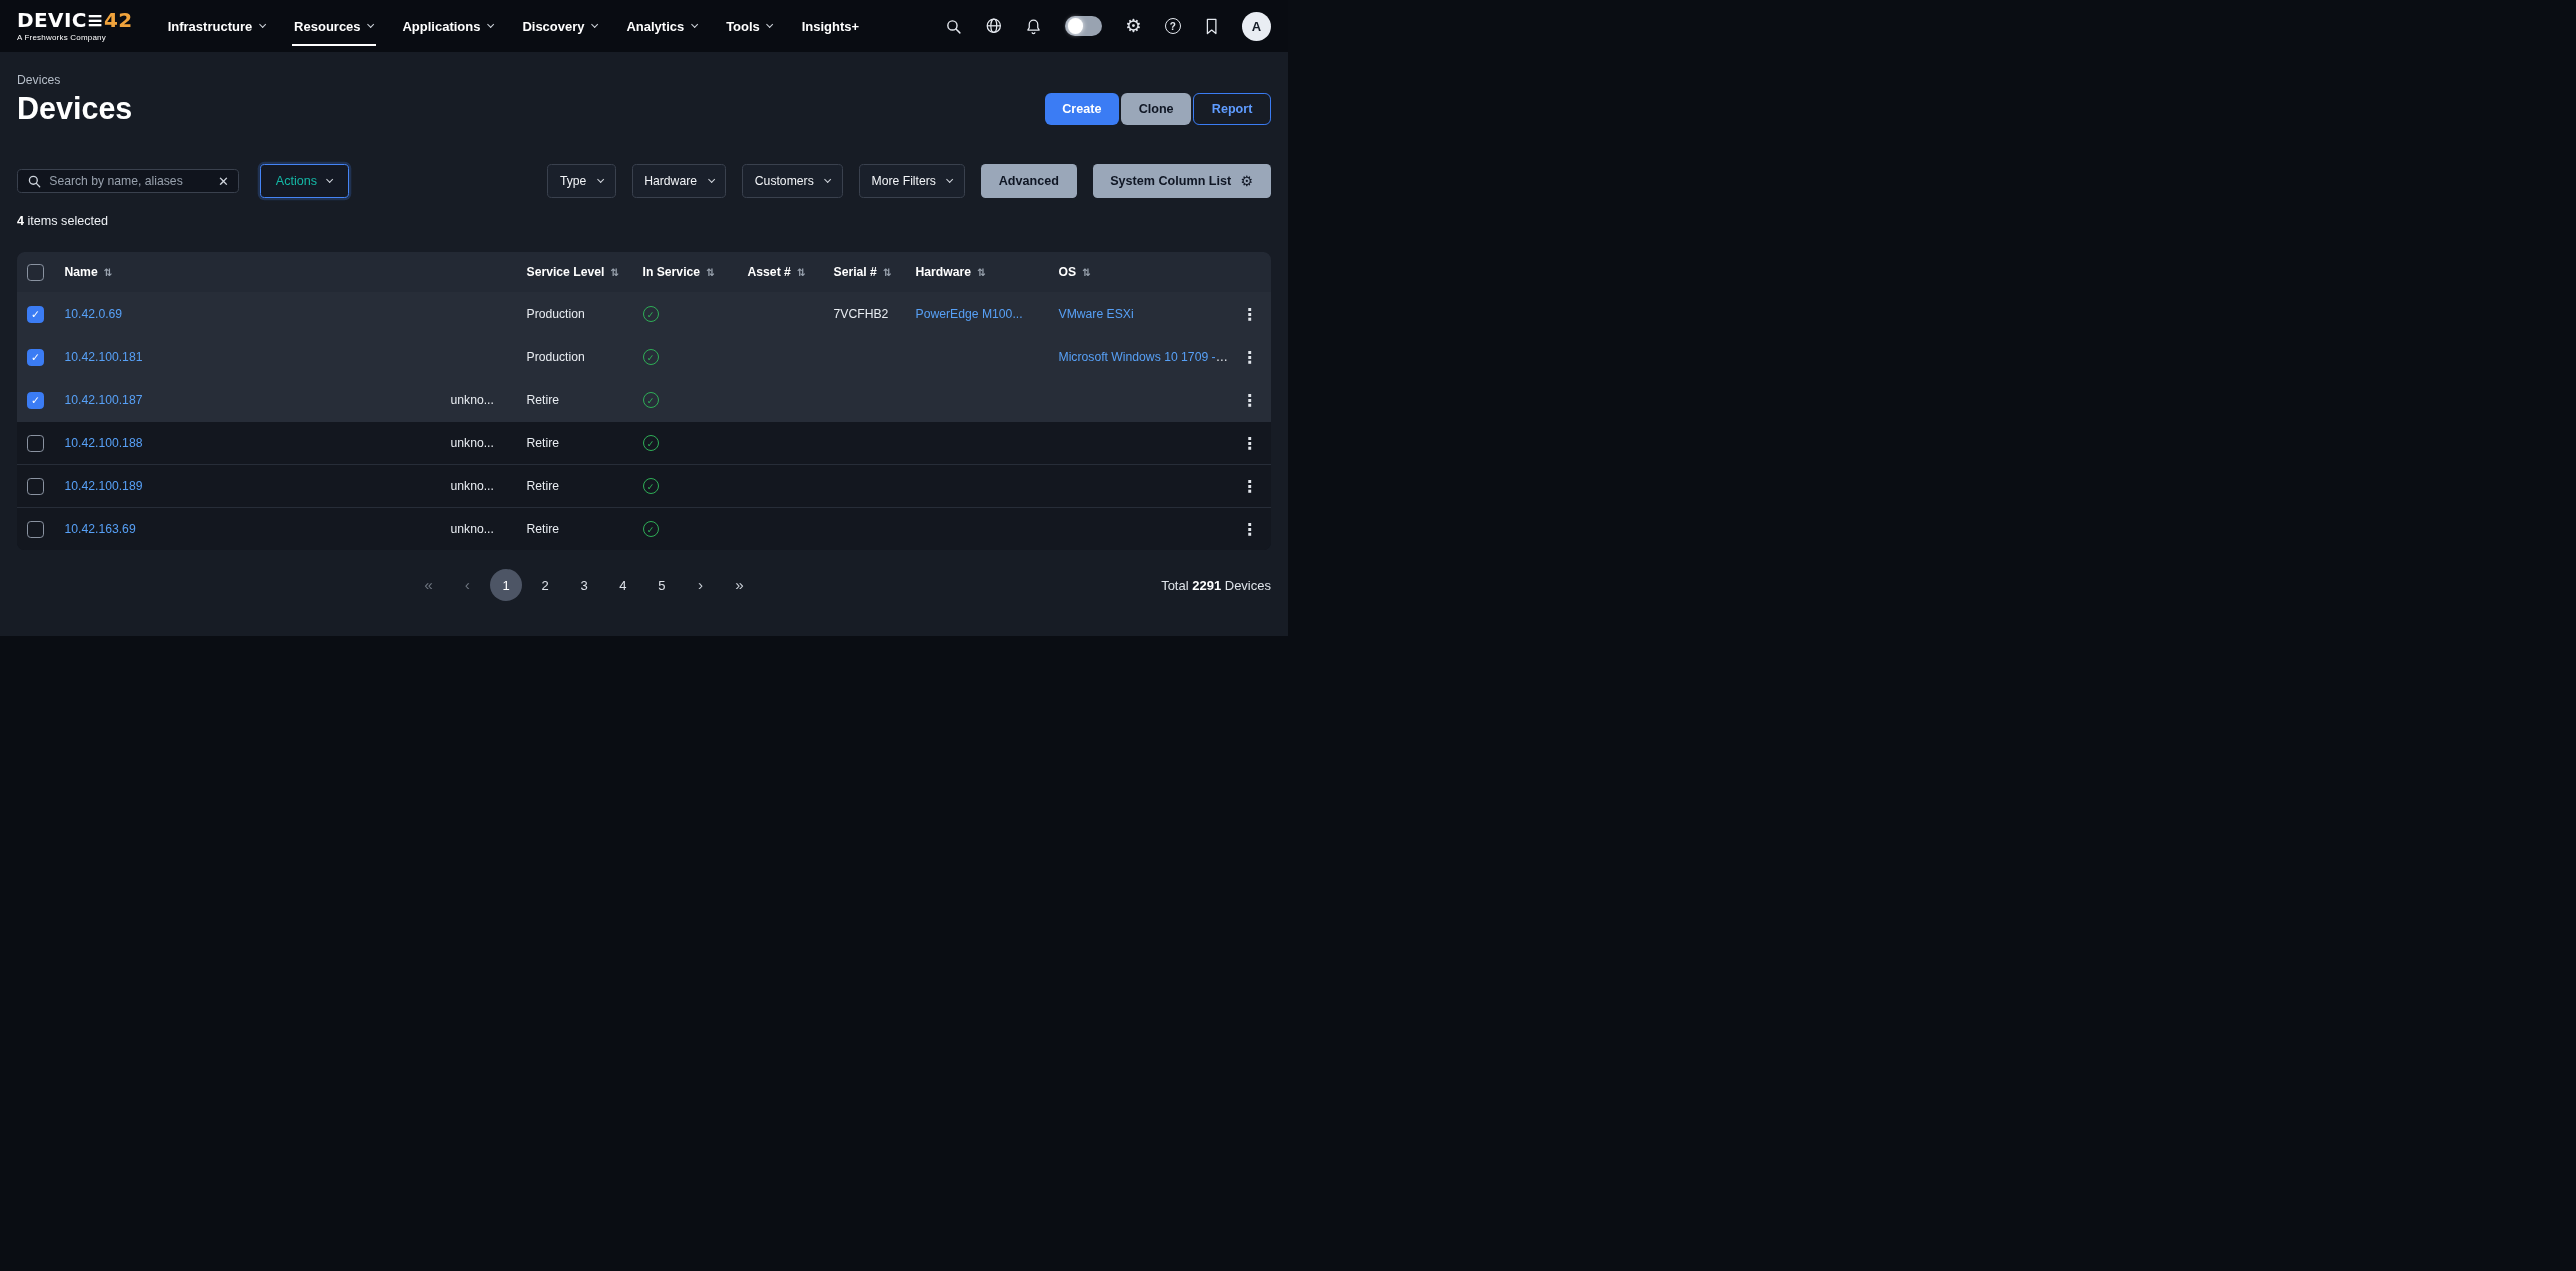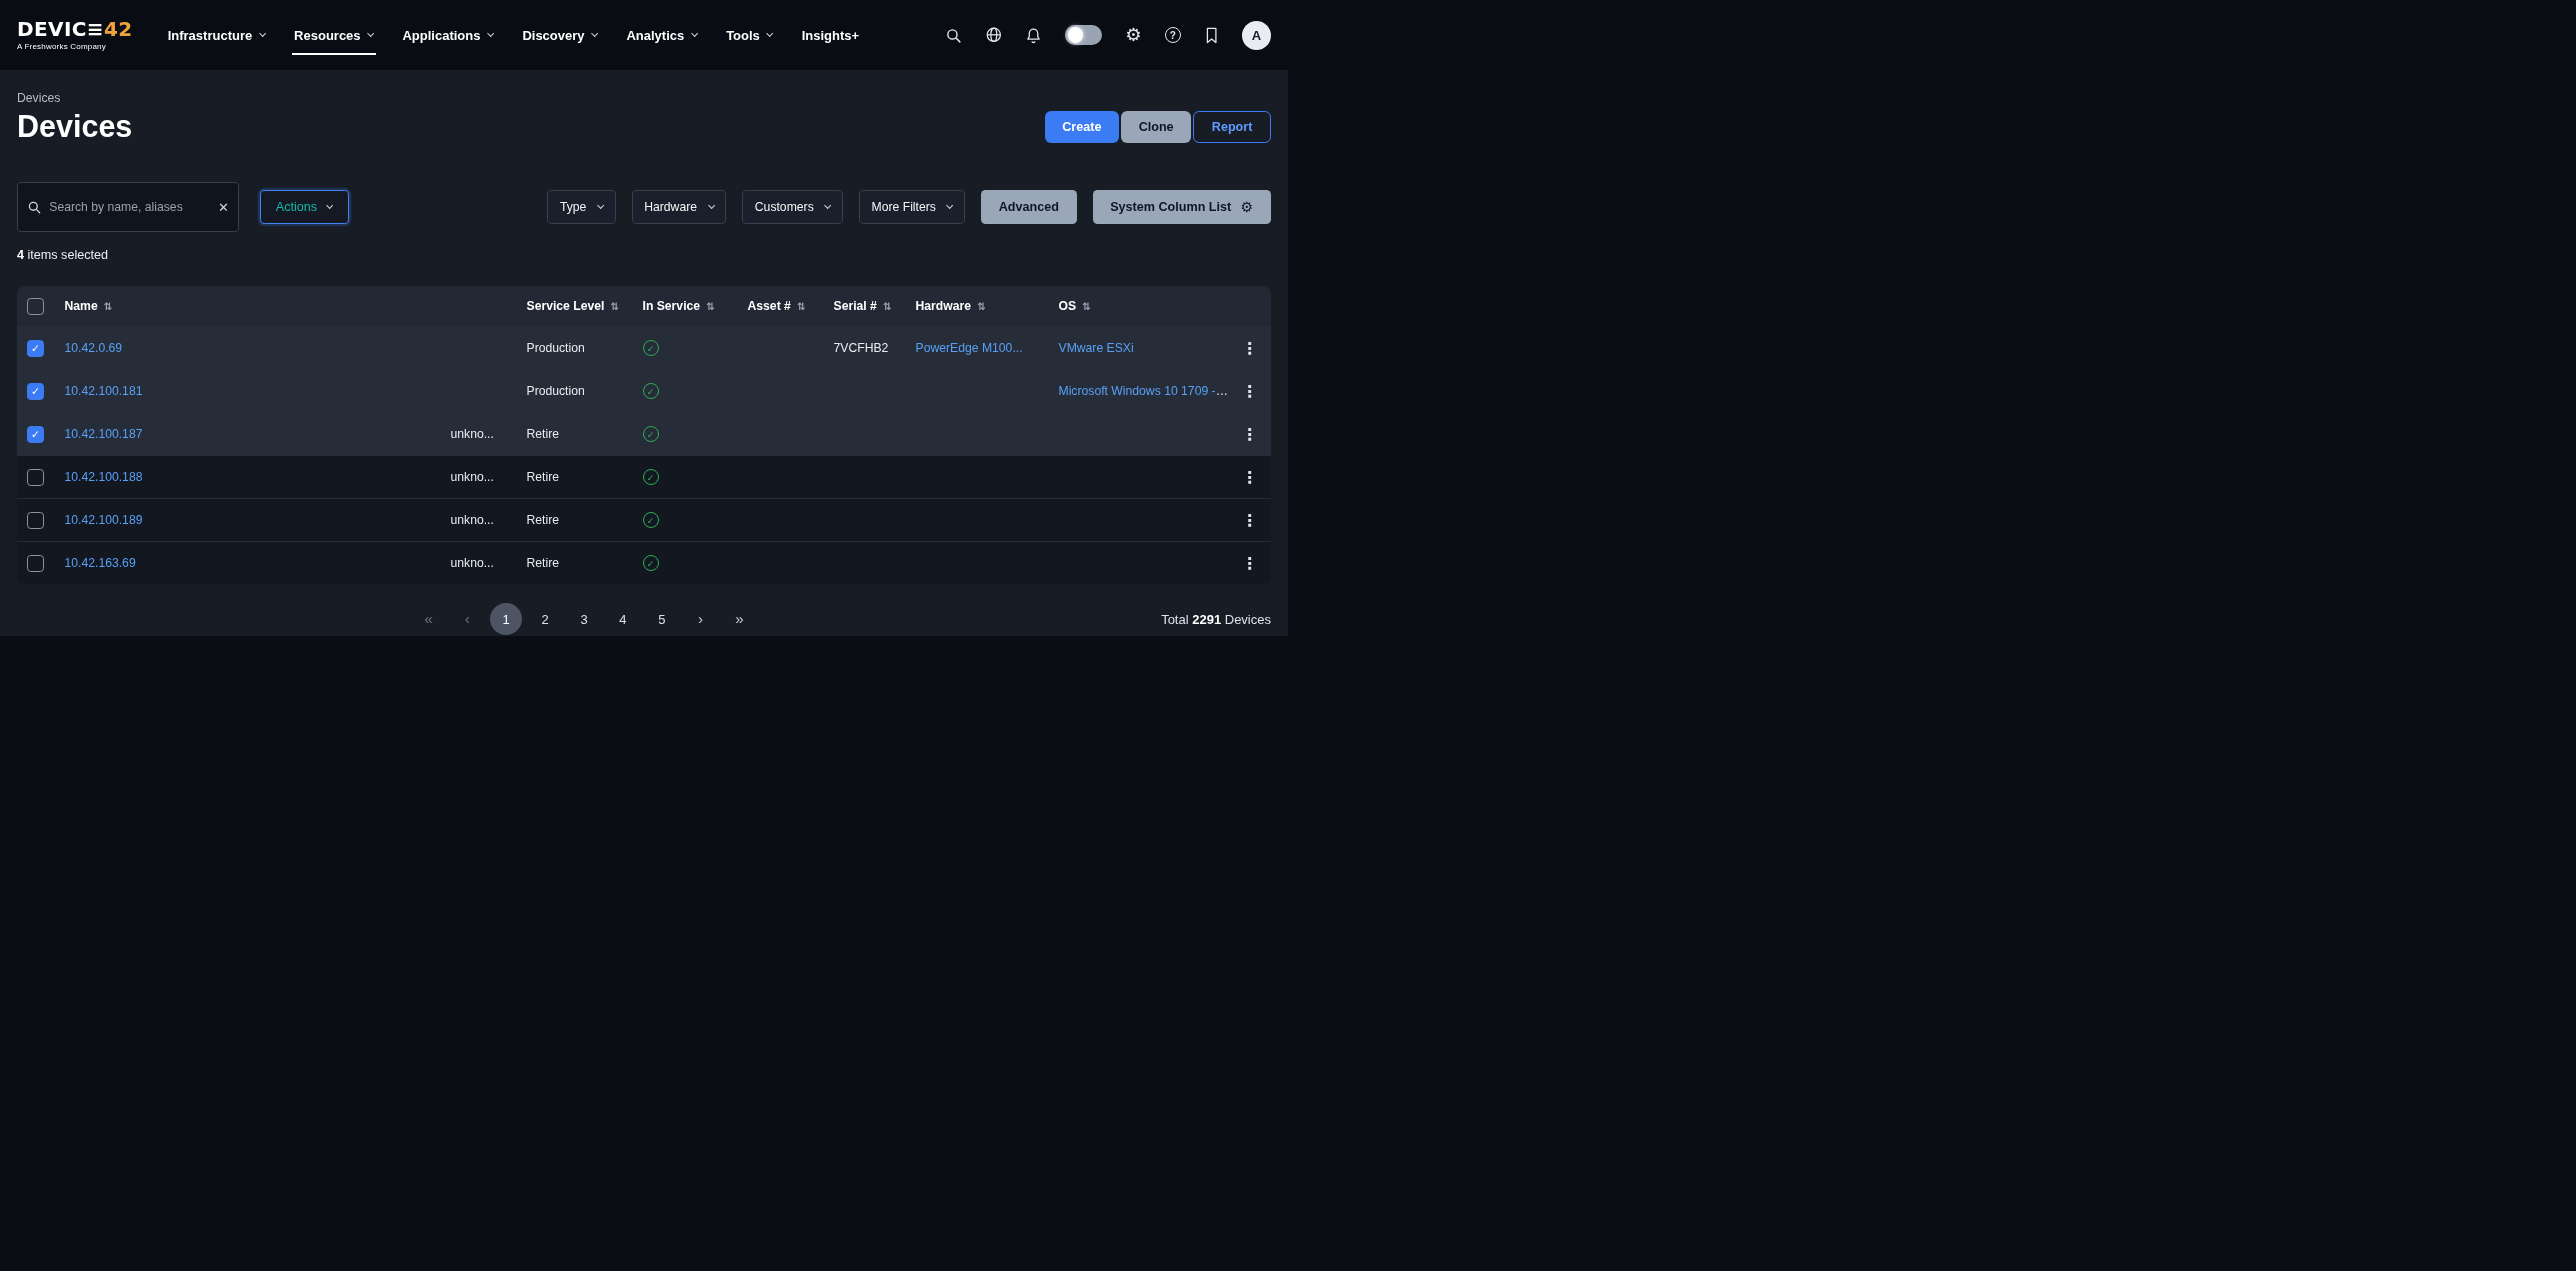--- a/index.html
+++ b/index.html
@@ -1,20 +1,20 @@
 <!DOCTYPE html>
 <html style="font-size:12.2px"><head>
 <meta charset="utf-8">
 <style>
   *{margin:0;padding:0;box-sizing:border-box}
   html,body{background:#0a0d13}
   .screen{width:1288px;height:636px;position:relative;background:#171c25;overflow:hidden;
           font-family:"Liberation Sans",sans-serif;color:#e9edf2}
   
-  .navbar{height:70px;background:#090c12;display:flex;align-items:center;padding:0 17px}
+  .navbar{height:52px;background:#090c12;display:flex;align-items:center;padding:0 17px}
   .logo{display:flex;flex-direction:column;line-height:1;margin-right:35px}
   .logo-main{font-size:20px;font-weight:bold;color:#fff;letter-spacing:0.4px;font-family:"DejaVu Sans",sans-serif}
   .logo-main .accent{color:#f0a33c}
   .logo-sub{font-size:8px;color:#fff;margin-top:3.1px;letter-spacing:0.2px}
   .nav{display:flex;gap:29px;align-items:center}
   .nav-item{display:flex;align-items:center;gap:7.6px;color:#fff;font-size:13px;font-weight:bold;
             cursor:pointer;position:relative;padding:4.6px 0}
   .chev{width:5.3px;height:5.3px;border-right:1.3px solid #cfd4db;border-bottom:1.3px solid #cfd4db;
         transform:rotate(45deg);margin-top:-3.1px;flex:0 0 auto}
   .nav-item.active::after{content:"";position:absolute;left:-2.3px;right:-2.3px;bottom:-7.6px;height:1.5px;background:#fff}
@@ -35,21 +35,21 @@
   .title-row{display:flex;justify-content:space-between;align-items:center;margin-top:4.6px}
   .page-title{font-size:30.5px;font-weight:bold;color:#fff}
   .title-buttons{display:flex;gap:2px}
   .btn{height:32px;border-radius:6.1px;font-size:12.6px;font-weight:bold;display:flex;align-items:center;
        justify-content:center;cursor:pointer;border:none;padding:0 17.6px;font-family:inherit}
   .btn-create{background:#3b7cf4;color:#fff}
   .btn-clone{background:#9aa7b9;color:#0f1624}
   .btn-report{background:transparent;border:1.1px solid #3b7cf4;color:#5f9cff}
   
   .filter-row{display:flex;align-items:center;margin-top:38px}
-  .search-box{width:222px;height:50px;background:#10141d;border:0.8px solid #3a414e;border-radius:4.6px;
+  .search-box{width:222px;height:24px;background:#10141d;border:0.8px solid #3a414e;border-radius:4.6px;
               display:flex;align-items:center;padding:0 9.2px;gap:7.6px}
   .search-box svg{flex:0 0 auto}
   .search-box input{flex:1;min-width:0;background:transparent;border:none;outline:none;color:#e8ecf2;
                     font-size:12.2px;font-family:inherit}
   .search-box input::placeholder{color:#98a1ad}
   .clear-x{color:#d2d7df;font-size:13px;cursor:pointer}
   .btn-actions{margin-left:20.6px;width:89px;height:34px;background:#141924;border:1.1px solid #4584f6;
                border-radius:4.6px;color:#14b8a6;display:flex;align-items:center;justify-content:center;gap:10px;
                font-size:12.6px;cursor:pointer;box-shadow:0 0 0 2.3px rgba(69,132,246,.22)}
   .filter-right{margin-left:auto;display:flex;gap:16px;align-items:center}

